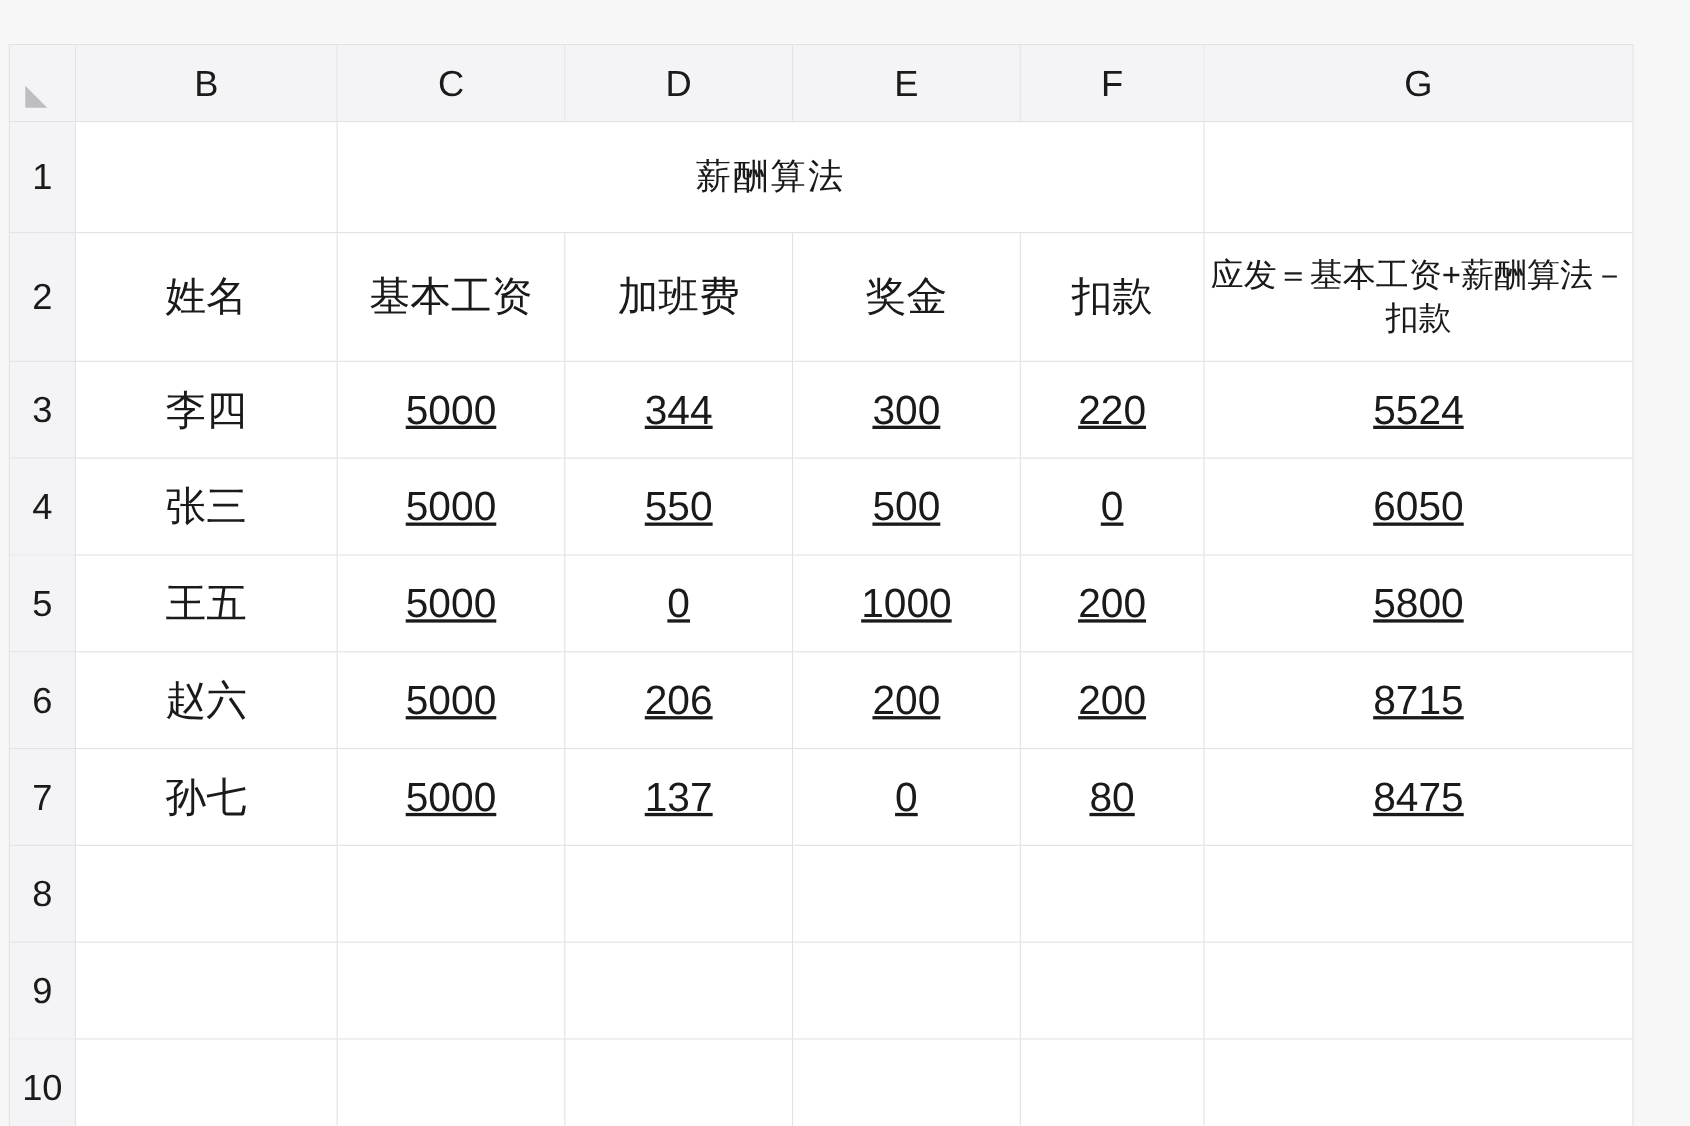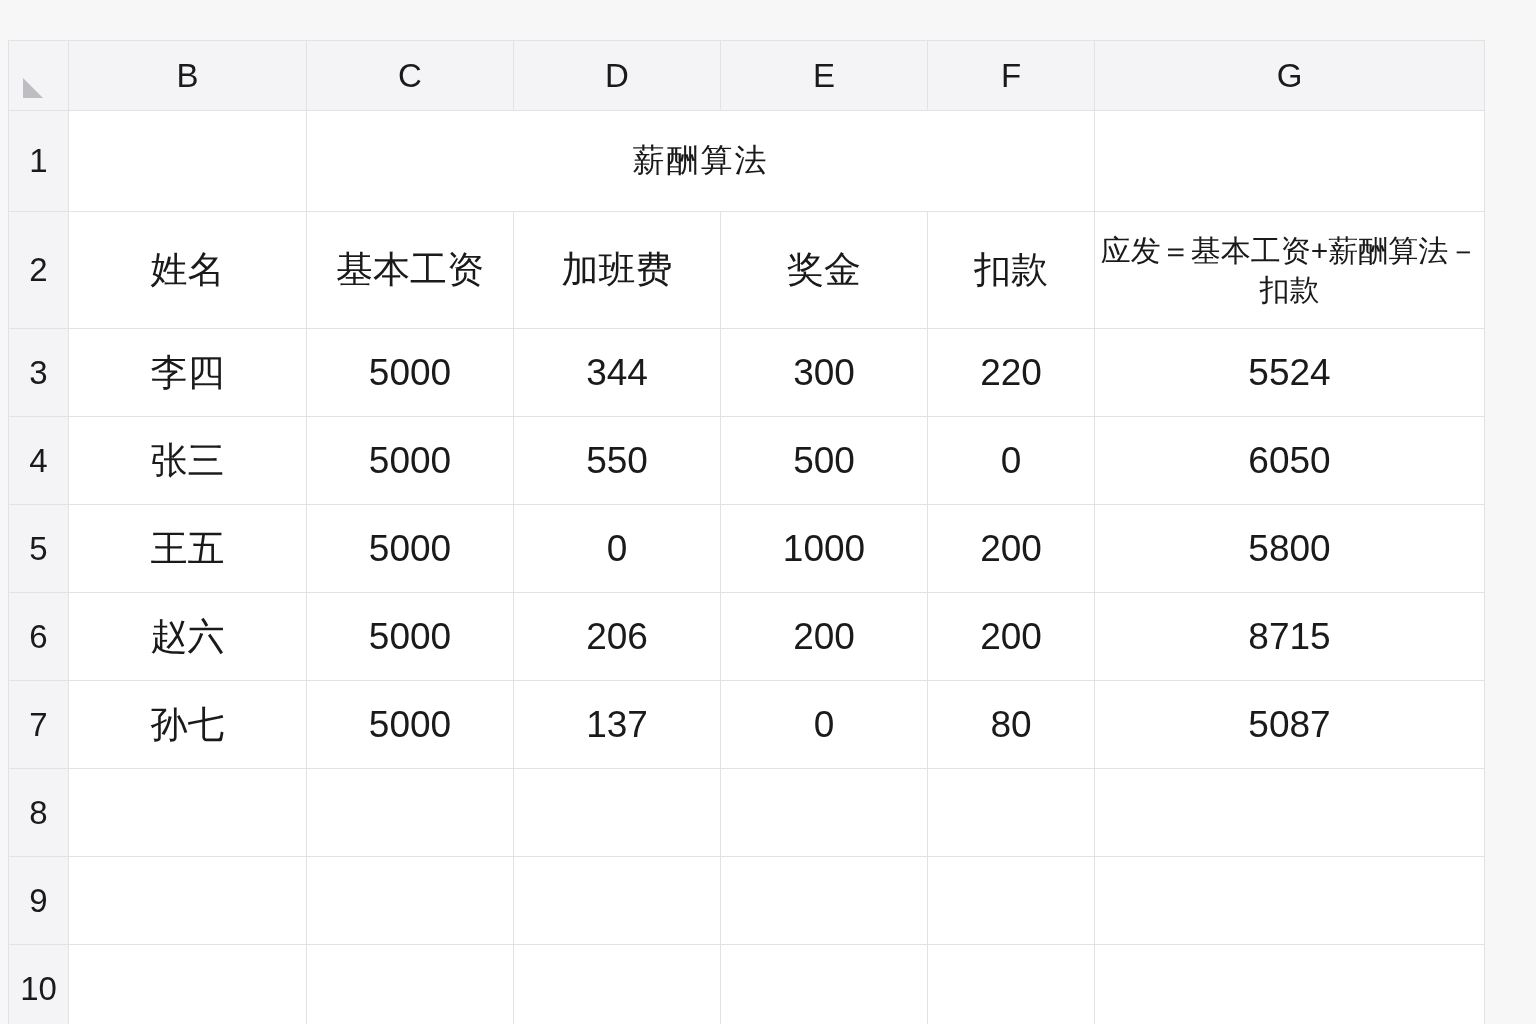--- a/index.html
+++ b/index.html
@@ -88,20 +88,21 @@
     line-height: 1.3;
     padding: 0 10px;
   }
   .name-cell {
     font-size: 37px;
     font-weight: bold;
   }
   .num-cell {
     font-size: 37px;
     font-weight: normal;
+    text-decoration: underline;
   }
   .blank { background: #ffffff; }
 </style>
 </head>
 <body>
 
 <div id="page">
   <table class="sheet">
     <colgroup>
       <col class="c-corner">
@@ -178,21 +179,21 @@
         <td class="num-cell">200</td>
         <td class="num-cell">8715</td>
       </tr>
       <tr class="data">
         <td class="rowhead">7</td>
         <td class="name-cell">孙七</td>
         <td class="num-cell">5000</td>
         <td class="num-cell">137</td>
         <td class="num-cell">0</td>
         <td class="num-cell">80</td>
-        <td class="num-cell">5087</td>
+        <td class="num-cell">8475</td>
       </tr>
 
       <tr class="empty">
         <td class="rowhead">8</td>
         <td class="blank"></td>
         <td class="blank"></td>
         <td class="blank"></td>
         <td class="blank"></td>
         <td class="blank"></td>
         <td class="blank"></td>

